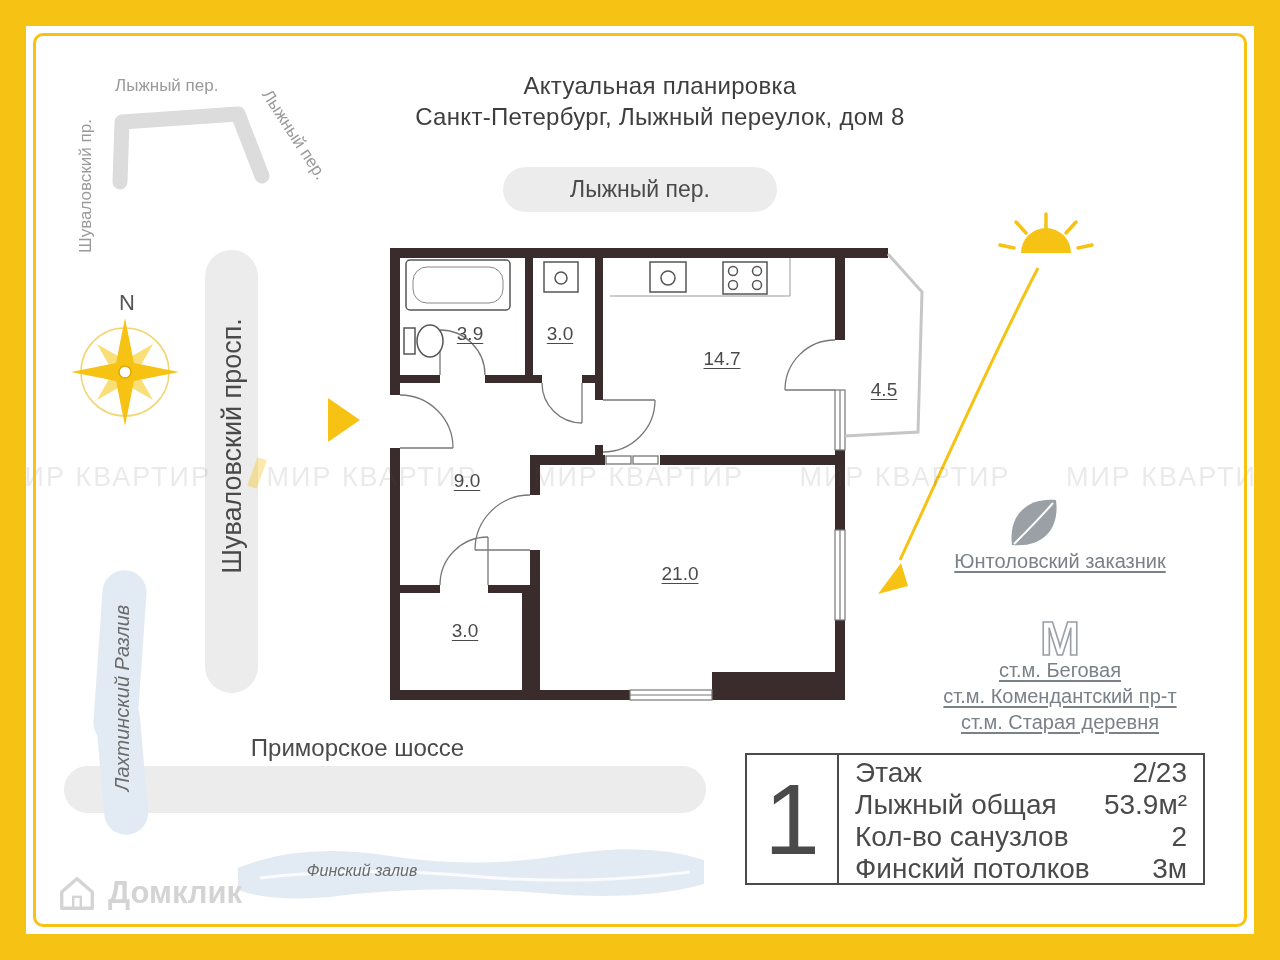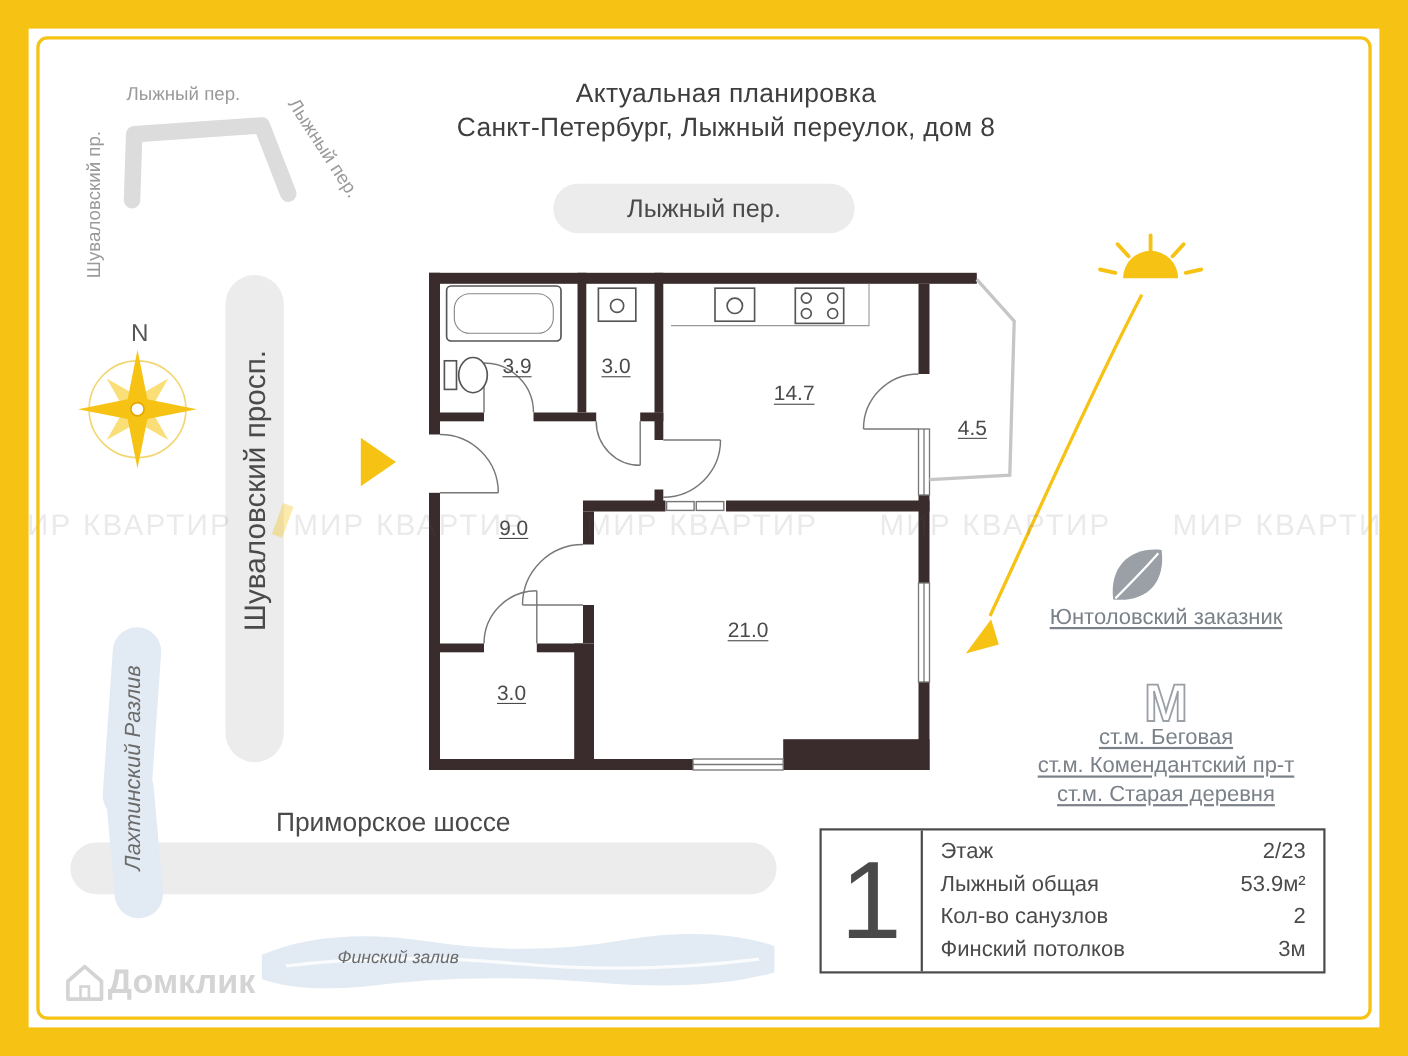--- a/index.html
+++ b/index.html
@@ -13,24 +13,24 @@
   .small-street{color:#9A9A9A;font-size:17px;white-space:nowrap;z-index:12;}
   .vcenter{transform:translate(-50%,-50%) rotate(-90deg);white-space:nowrap;}
   .water-label{color:#6b6b6b;font-style:italic;white-space:nowrap;z-index:12;}
   .link-block{text-align:center;width:360px;z-index:12;}
   .link-line{color:#7B8188;font-size:20px;line-height:26px;text-decoration:underline;text-underline-offset:3px;}
   .room-label{position:absolute;transform:translate(-50%,-50%);font-size:19px;color:#4A4A4A;text-decoration:underline;text-underline-offset:3px;white-space:nowrap;}
   .plan{left:320px;top:240px;width:610px;height:470px;z-index:10;}
   .infobox{left:745px;top:753px;width:460px;height:132px;border:2px solid #4A4A4A;display:flex;box-sizing:border-box;background:#fff;z-index:12;}
   .info-num{width:90px;border-right:2px solid #4A4A4A;display:flex;align-items:center;justify-content:center;font-size:100px;font-weight:300;color:#4A4A4A;}
   .info-rows{flex:1;display:flex;flex-direction:column;justify-content:space-evenly;padding:2px 0;}
-  .info-row{display:flex;justify-content:space-between;align-items:center;padding:0 16px 0 16px;font-size:20px;color:#4A4A4A;}
+  .info-row{display:flex;justify-content:space-between;align-items:center;padding:0 16px 0 16px;font-size:28px;color:#4A4A4A;}
   .watermark{left:0;top:462px;width:1280px;overflow:hidden;white-space:nowrap;font-size:27px;letter-spacing:2px;color:rgba(80,80,80,0.12);z-index:30;}
   .wm{margin-right:46px;}
-  .brand{left:56px;top:872px;display:flex;align-items:center;z-index:50;}
+  .brand{left:56px;top:872px;display:flex;align-items:center;gap:10px;z-index:50;}
   .brand-text{font-size:31px;font-weight:bold;color:#d4d4d4;}
   .compass-n{color:#555;font-size:22px;z-index:12;transform:translate(-50%,-50%);}
 </style>
 </head>
 <body>
 
 <div class="band" style="left:503px;top:167px;width:274px;height:45px;border-radius:23px;"></div>
 <div class="band" style="left:205px;top:250px;width:53px;height:443px;border-radius:27px;"></div>
 <div class="band" style="left:64px;top:766px;width:642px;height:47px;border-radius:24px;"></div>
 

